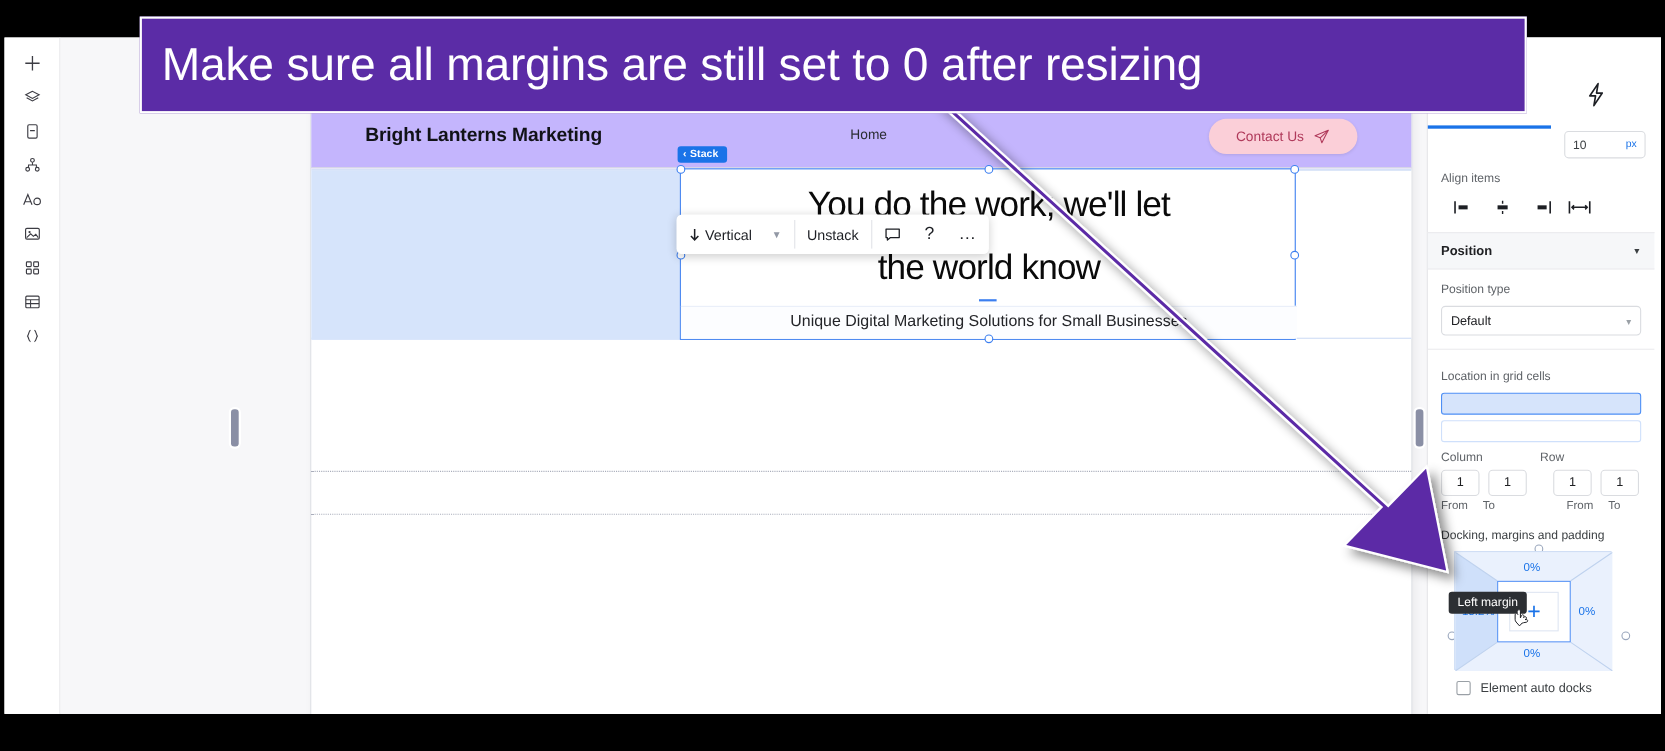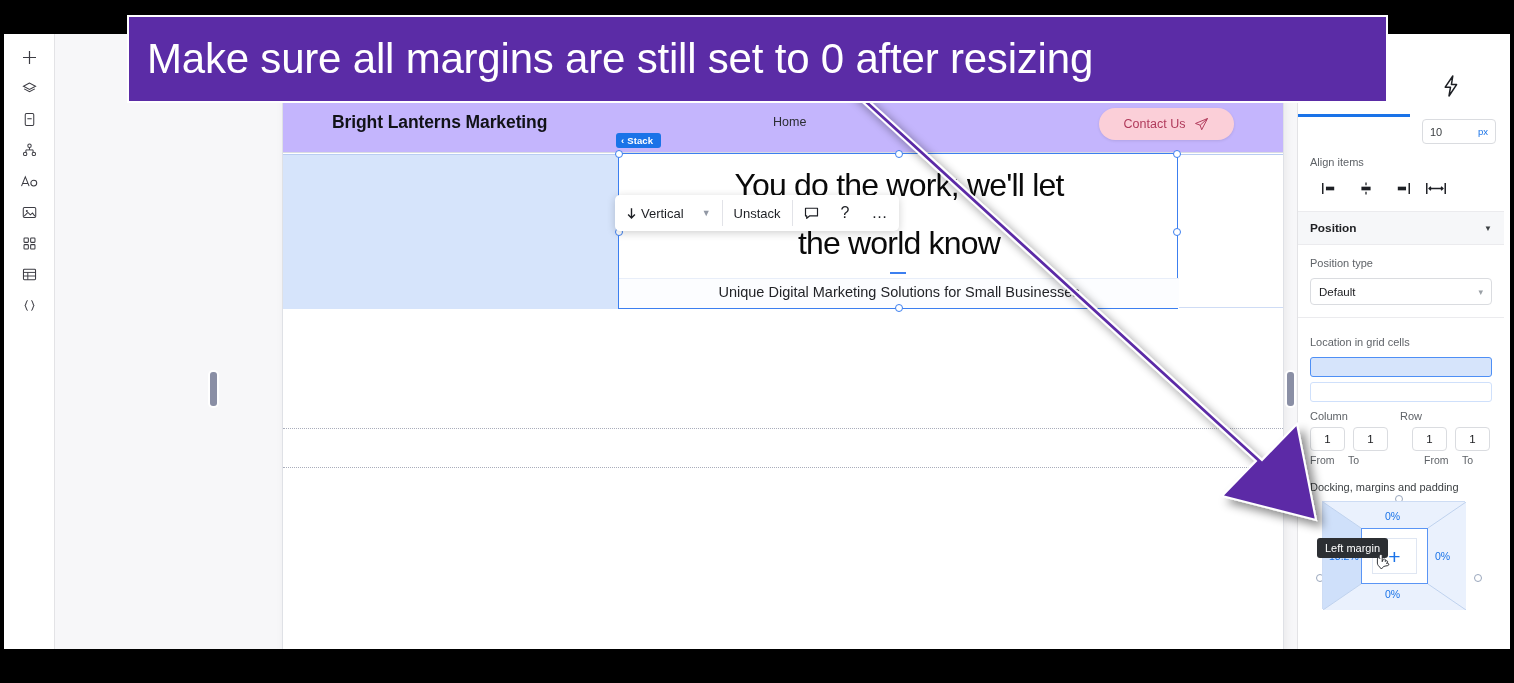--- a/index.html
+++ b/index.html
@@ -547,20 +547,24 @@
 
           <div class="tooltip">Left margin</div>
 
           <div class="cursor-ico">
             <svg width="16" height="19" viewBox="0 0 16 19">
               <path d="M4.6 1.6c0-.8.6-1.4 1.3-1.4s1.3.6 1.3 1.4v6.1l.9-2c.3-.7 1-1 1.6-.7.6.3.9 1 .6 1.7l-.3.7 1-.6c.6-.3 1.3-.1 1.6.5.3.6.1 1.3-.5 1.6l-.7.4 1-.1c.7-.1 1.3.4 1.4 1 .1.7-.4 1.3-1 1.4l-2.8.5c-1 .2-1.7.6-2.3 1.3l-1.3 1.6-3.1-3.5c-.6-.7-.9-1.5-.9-2.4V4.9c0-.7.6-1.3 1.3-1.3s1.3.6 1.3 1.3" fill="#fff" stroke="#1d1f24" stroke-width=".9" stroke-linejoin="round"></path>
             </svg>
           </div>
         </div>
 
+        <div class="auto-dock">
+          <span class="cbox"></span>
+          <span>Element auto docks</span>
+        </div>
       </div>
 
     </div>
   </div>
 
   <svg class="annot-arrow" width="1514" height="683" viewBox="0 0 1514 683">
     <defs>
       <filter id="shd" x="-20%" y="-20%" width="150%" height="150%">
         <feDropShadow dx="6" dy="6" stdDeviation="5" flood-color="#000" flood-opacity=".45"></feDropShadow>
       </filter>

